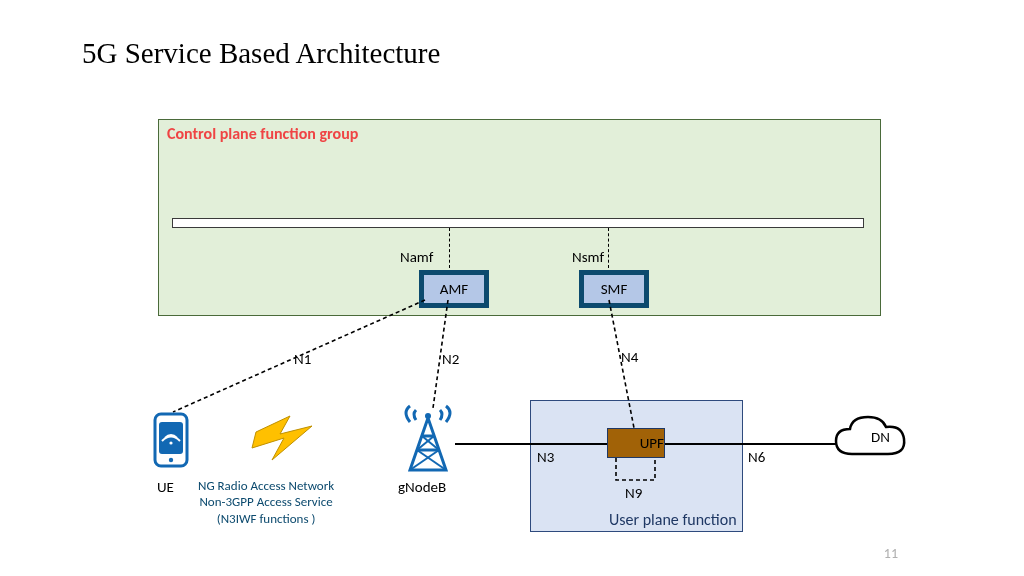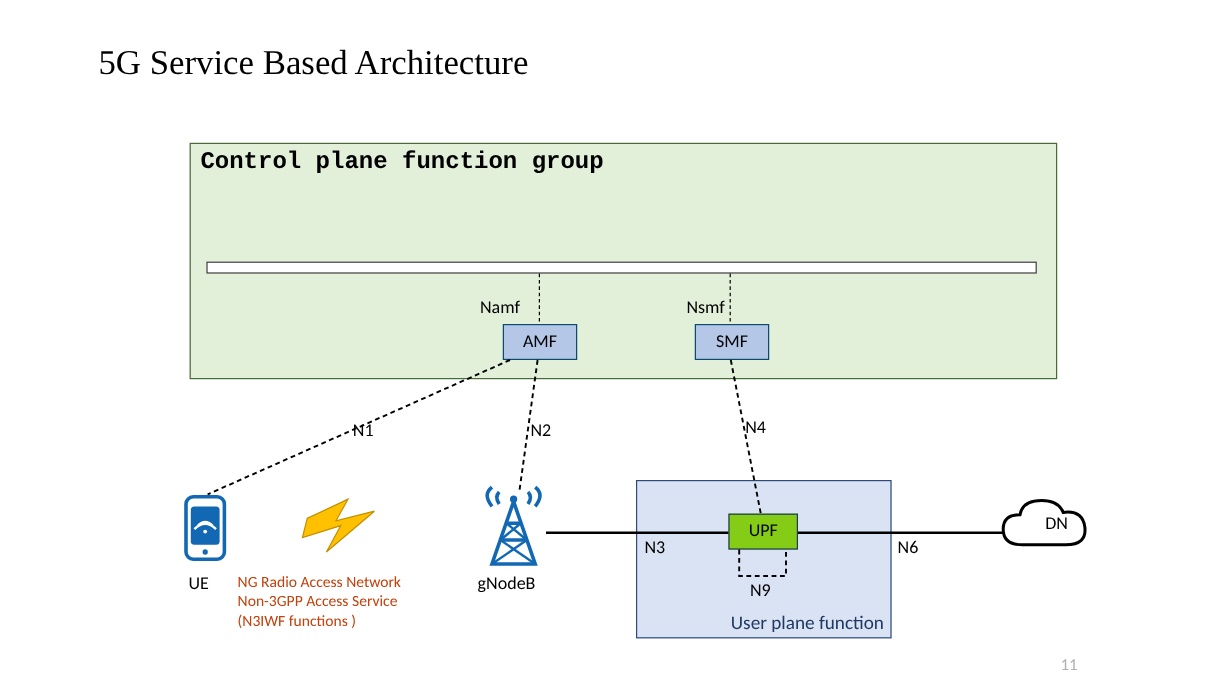--- a/index.html
+++ b/index.html
@@ -33,24 +33,23 @@
     top: 119px;
     width: 721px;
     height: 195px;
     background: #e2efd9;
     border: 1px solid #4a6a3a;
   }
   .cp-group-label {
     position: absolute;
     left: 167px;
     top: 124px;
-    font-size: 20px;
+    font-size: 16px;
     font-weight: 600;
-    color: #000000;
-    font-family: Liberation Mono, monospace;
+    color: #ef4444;
   }
   
   .bus {
     position: absolute;
     left: 172px;
     top: 218px;
     width: 690px;
     height: 8px;
     background: #fff;
     border: 1px solid #3a3a3a;
@@ -65,21 +64,21 @@
     position: absolute;
     font-size: 15px;
     color: #000;
   }
   
   .nf-box {
     position: absolute;
     width: 60px;
     height: 28px;
     background: #b4c7e7;
-    border: 1px solid #0c4a6e;
+    border: 5px solid #0c4a6e;
     text-align: center;
     line-height: 28px;
     font-size: 15px;
     color: #000;
   }
   
   .up-group {
     position: absolute;
     left: 530px;
     top: 400px;
@@ -105,23 +104,23 @@
     height: 576px;
     pointer-events: none;
   }
   
   .upf-box {
     position: absolute;
     left: 607px;
     top: 428px;
     width: 56px;
     height: 28px;
-    background: #84cc16;
+    background: #a16207;
     border: 1px solid #1f3864;
-    text-align: center;
+    text-align: right;
     line-height: 28px;
     font-size: 15px;
   }
   
   .cloud {
     position: absolute;
     left: 830px;
     top: 414px;
     width: 90px;
     height: 50px;
@@ -175,21 +174,22 @@
     top: 478px;
     font-size: 15px;
   }
   
   .ran-text {
     position: absolute;
     left: 198px;
     top: 478px;
     font-size: 13px;
     line-height: 1.25;
-    color: #c2410c;
+    color: #0c4a6e;
+    text-align: center;
   }
   
   .pageno {
     position: absolute;
     right: 18px;
     bottom: 14px;
     font-size: 14px;
     color: #b0b0b0;
   }
 </style>

